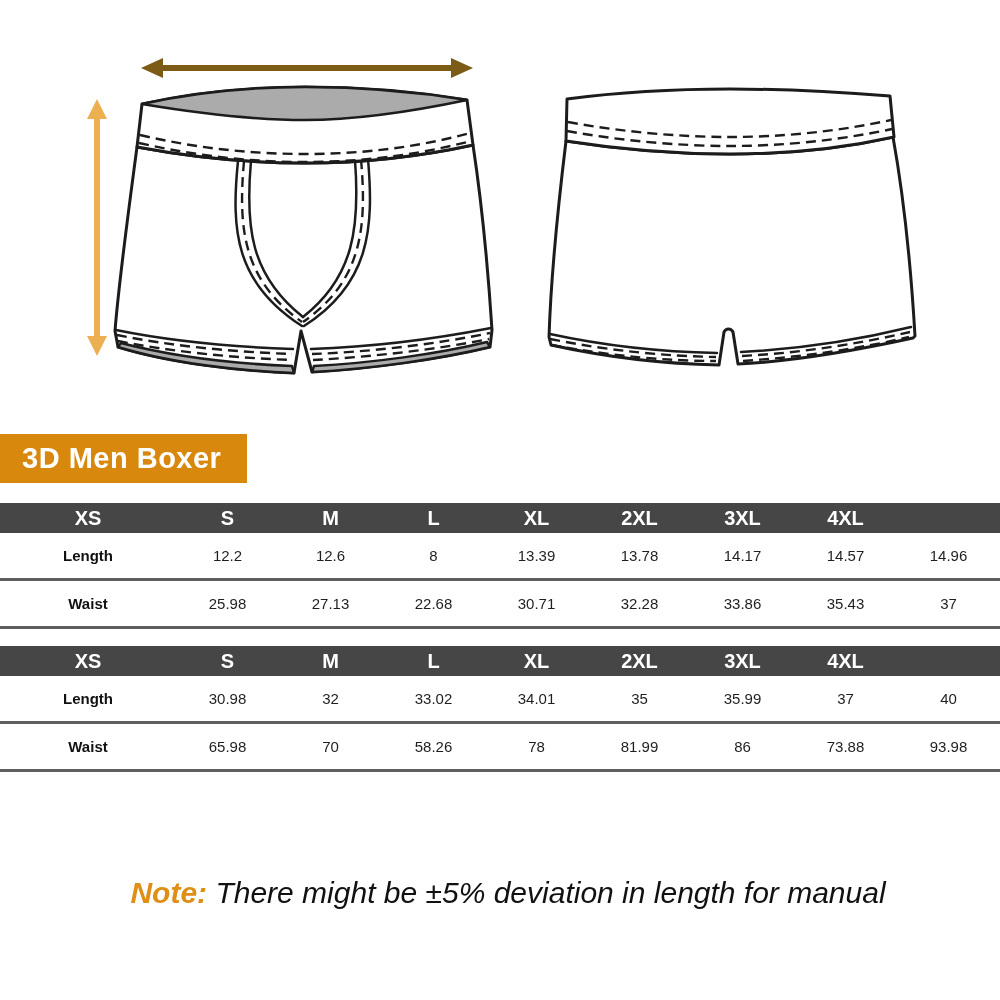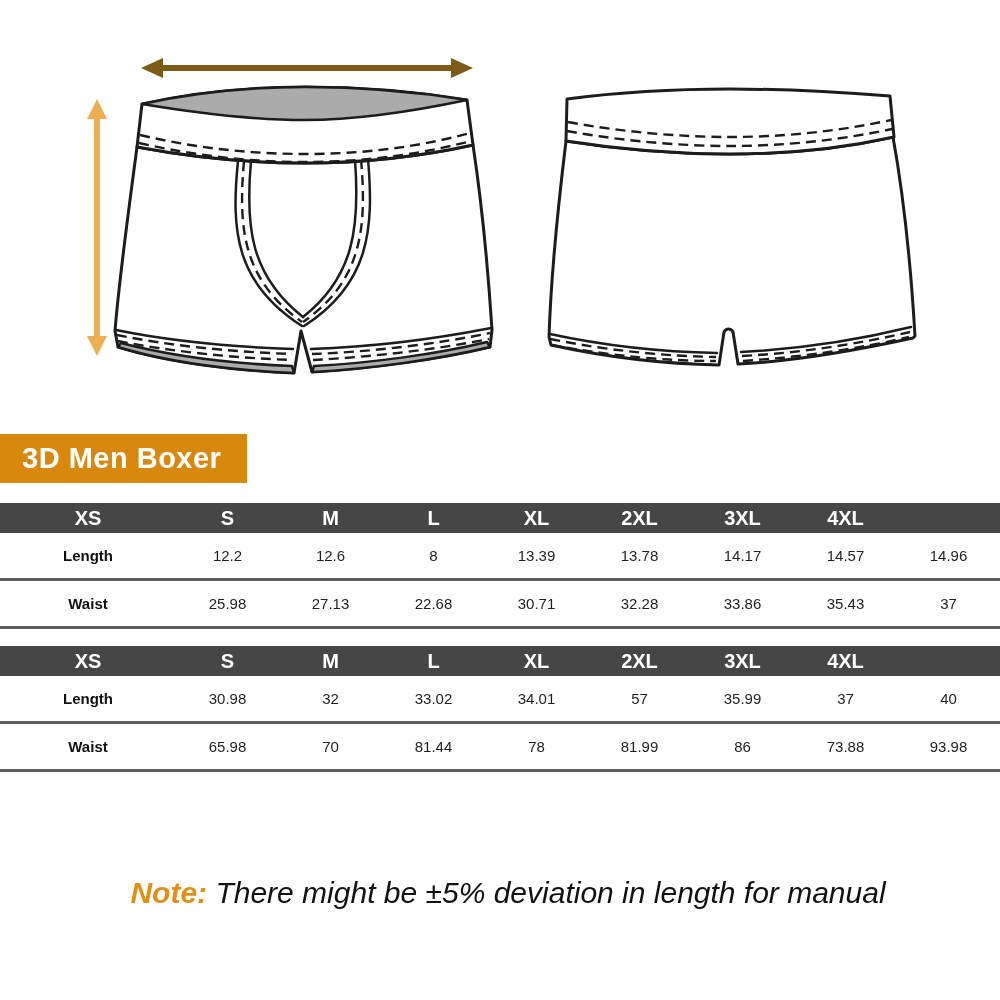--- a/index.html
+++ b/index.html
@@ -183,30 +183,30 @@
         <div class="cell">2XL</div>
         <div class="cell">3XL</div>
         <div class="cell">4XL</div>
       </div>
       <div class="row trow">
         <div class="cell cell-label">Length</div>
         <div class="cell">30.98</div>
         <div class="cell">32</div>
         <div class="cell">33.02</div>
         <div class="cell">34.01</div>
-        <div class="cell">57</div>
+        <div class="cell">35</div>
         <div class="cell">35.99</div>
         <div class="cell">37</div>
         <div class="cell">40</div>
       </div>
       <div class="row trow">
         <div class="cell cell-label">Waist</div>
         <div class="cell">65.98</div>
         <div class="cell">70</div>
-        <div class="cell">81.44</div>
+        <div class="cell">58.26</div>
         <div class="cell">78</div>
         <div class="cell">81.99</div>
         <div class="cell">86</div>
         <div class="cell">73.88</div>
         <div class="cell">93.98</div>
       </div>
     </section>
   </div>
 
   <div class="note">

